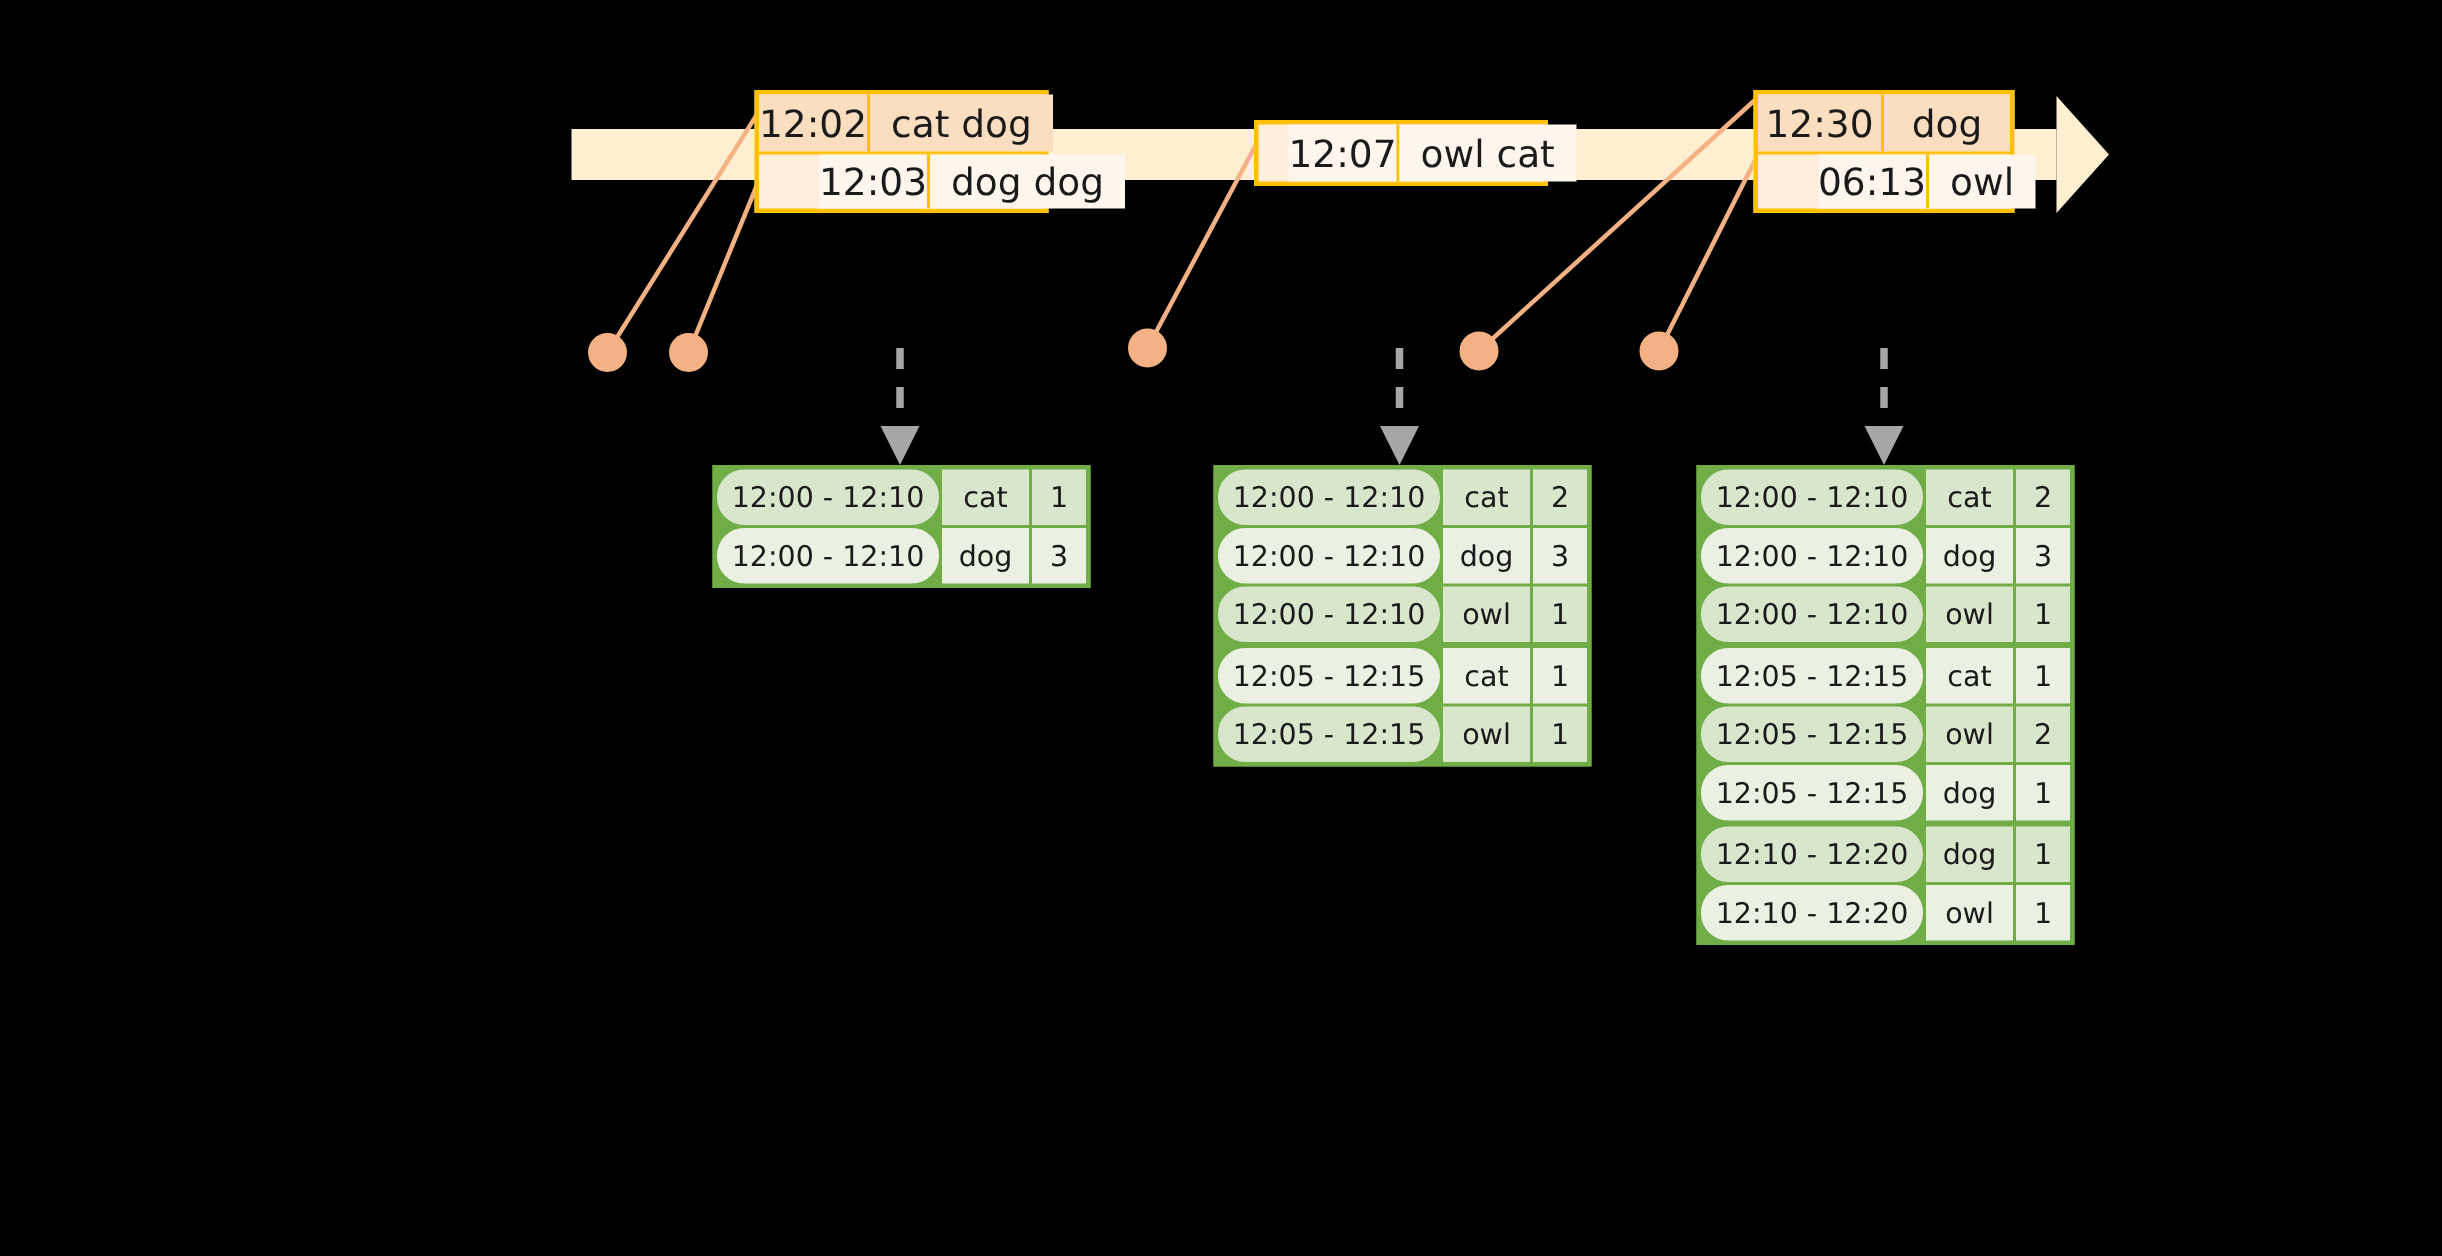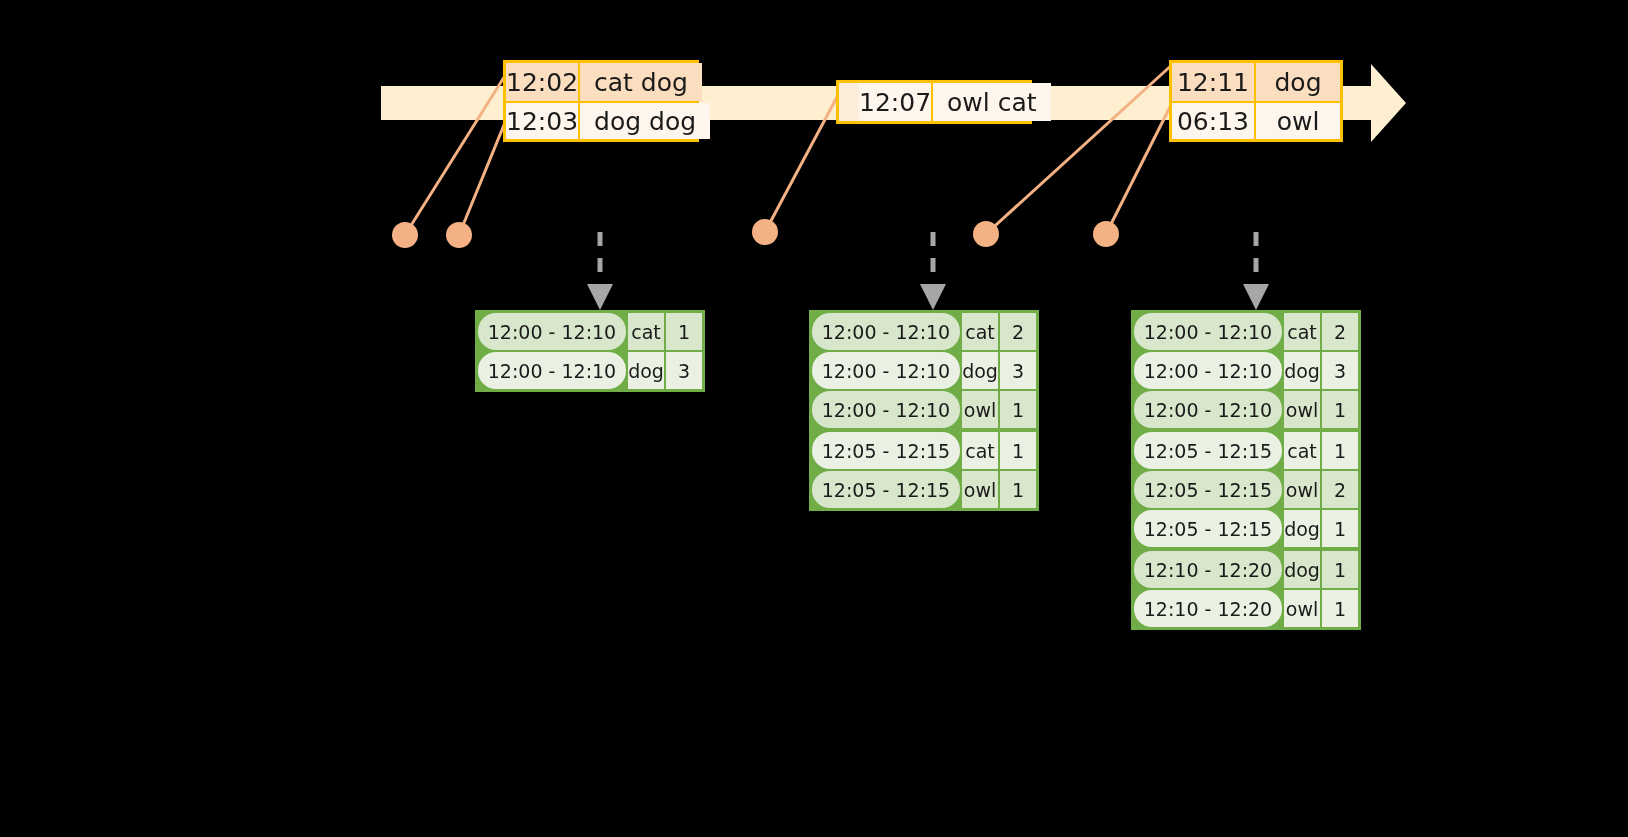--- a/index.html
+++ b/index.html
@@ -29,21 +29,21 @@
     background: #FDEEDC;
     display: flex;
     flex-direction: column;
     z-index: 5;
   }
   .evt-row {
     display: flex;
     align-items: stretch;
     height: 38px;
   }
-  .evt-row + .evt-row { border-top: 2px solid #FFC000; }
+  .evt-row + .evt-row { border-top: 2px solid #FFC000; padding-left: 40px; }
   .evt-row.shade .evt-time, .evt-row.shade .evt-words { background: #FBDDC0; }
   .evt-time, .evt-words {
     display: flex;
     align-items: center;
     justify-content: center;
     font-size: 25px;
     color: #1a1a1a;
     background: #FEF5EC;
     white-space: nowrap;
   }
@@ -71,21 +71,21 @@
     align-items: center;
     justify-content: center;
     font-size: 19px;
     color: #1a1a1a;
     background: #EAF1E3;
     white-space: nowrap;
   }
   .res-row.alt .res-cell { background: #D8E6CB; }
   .res-cell + .res-cell { margin-left: 2px; }
   .c-window { width: 148px; border-radius: 18px; }
-  .c-word   { width: 36px; }
+  .c-word   { width: 58px; }
   .c-count  { width: 36px; }
 </style>
 </head>
 <body>
 
 <div id="stage">
 
   <svg id="overlay" viewBox="0 0 1628 837" xmlns="http://www.w3.org/2000/svg">
 
     <g>
@@ -135,21 +135,21 @@
 
   <div class="evt-box" style="left:836px; top:80px; width:196px;padding-left:20px;">
     <div class="evt-row">
       <span class="evt-time">12:07</span>
       <span class="evt-words">owl cat</span>
     </div>
   </div>
 
   <div class="evt-box" style="left:1169px; top:60px; width:174px;">
     <div class="evt-row shade">
-      <span class="evt-time">12:11</span>
+      <span class="evt-time">12:30</span>
       <span class="evt-words">dog</span>
     </div>
     <div class="evt-row">
       <span class="evt-time">06:13</span>
       <span class="evt-words">owl</span>
     </div>
   </div>
 
   <div class="res-table" id="res-table-0" style="left:475px; top:310px;">
       <div class="res-row alt">

